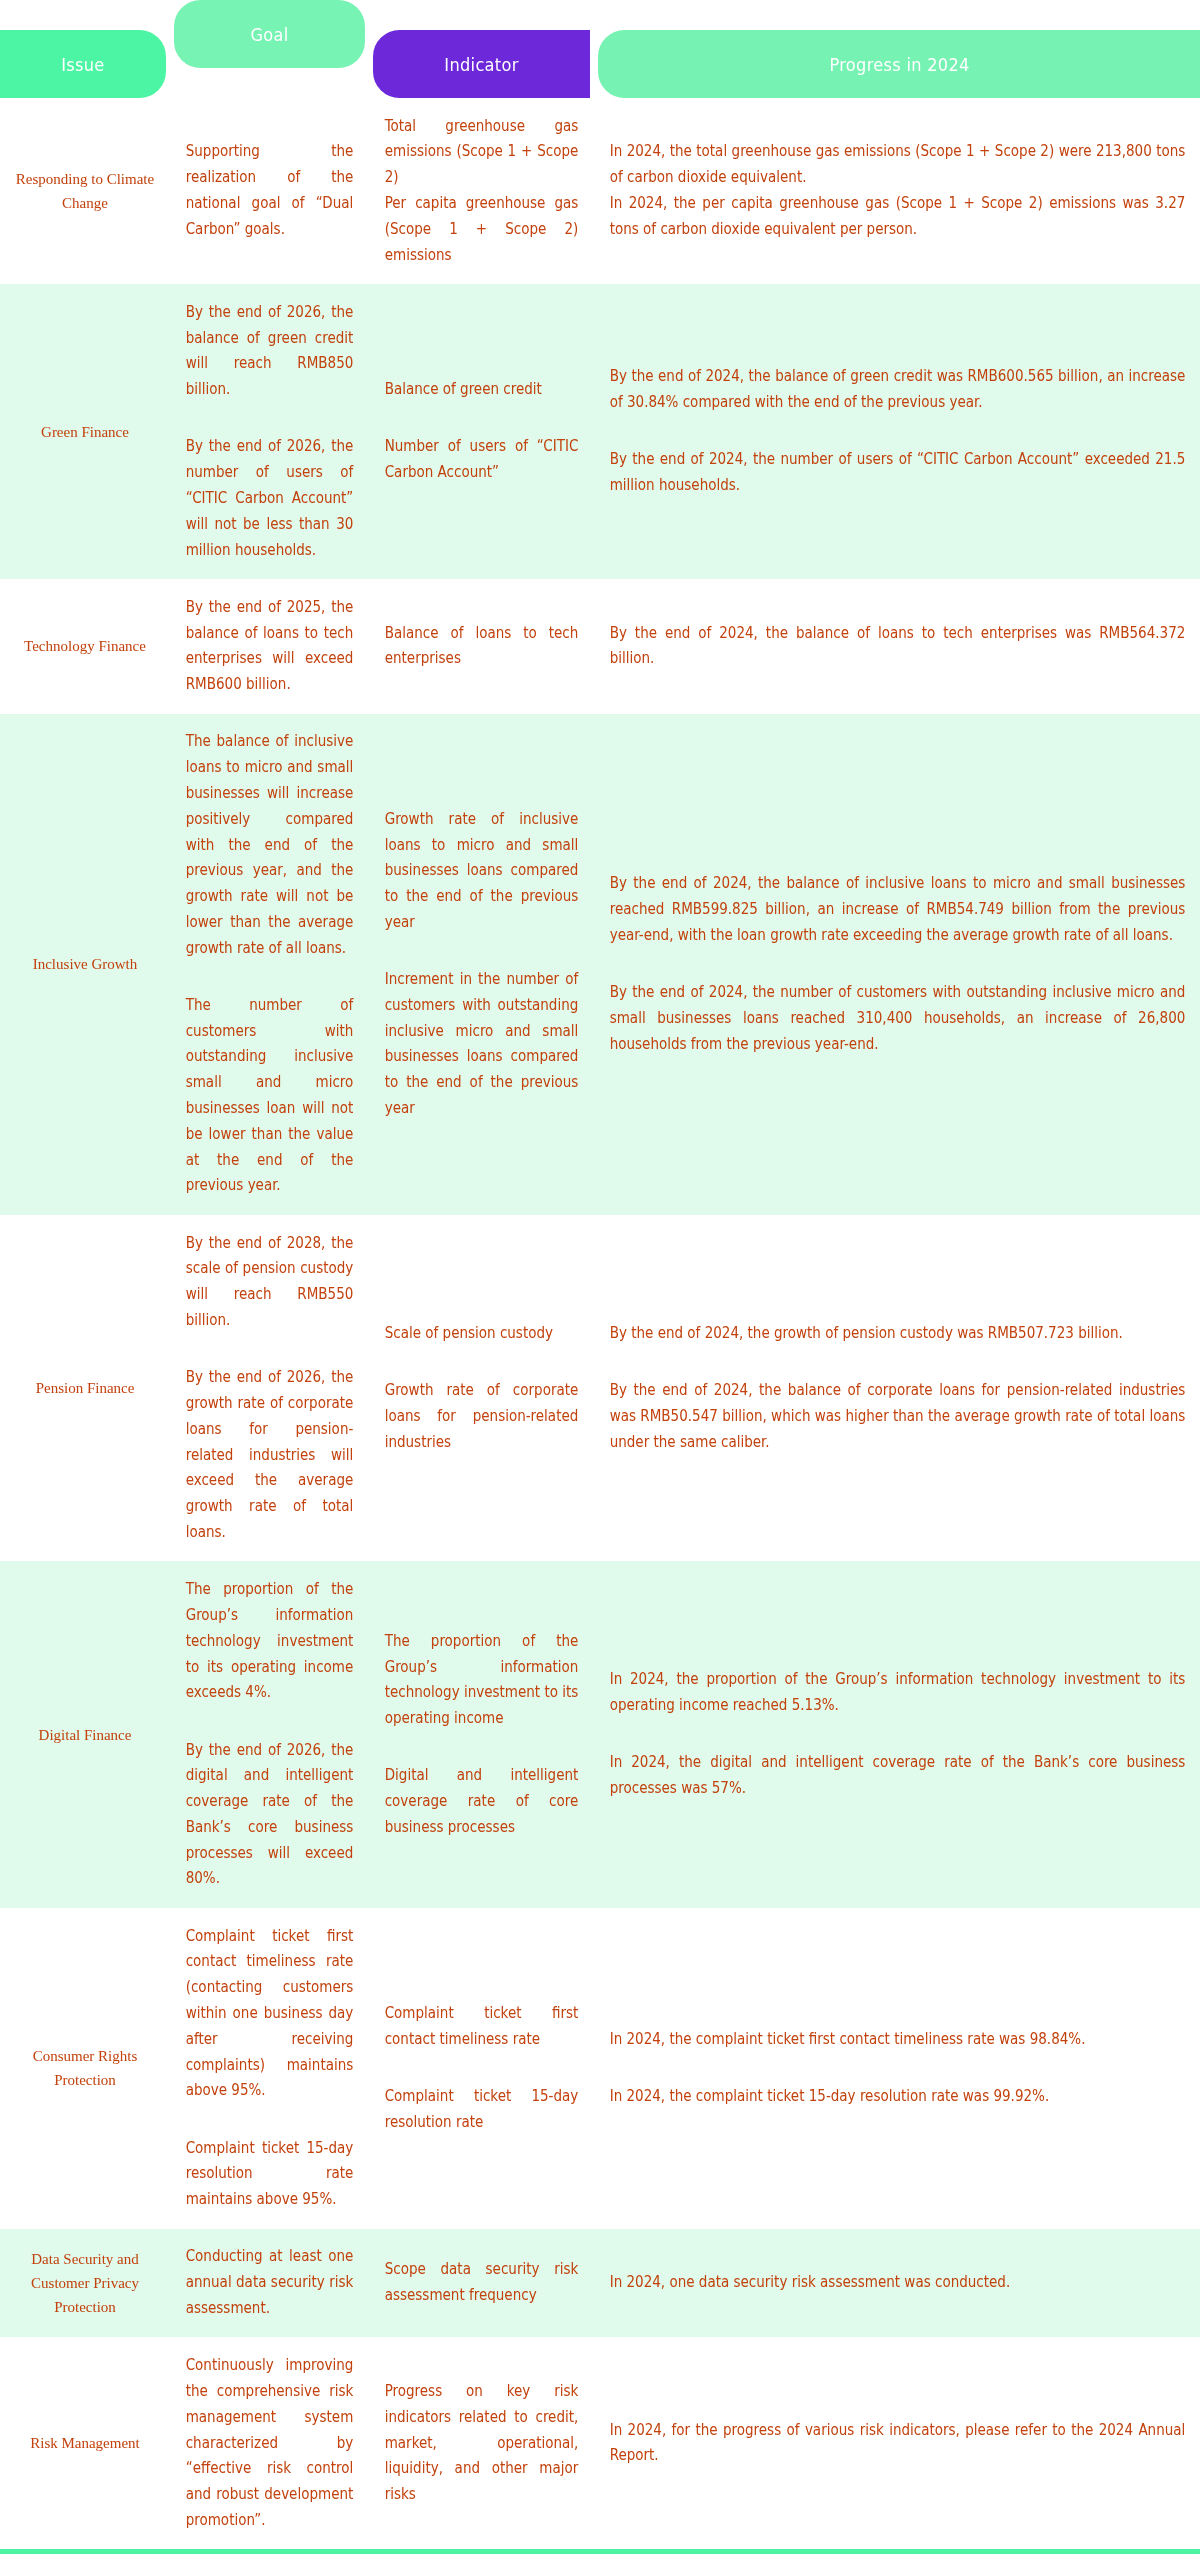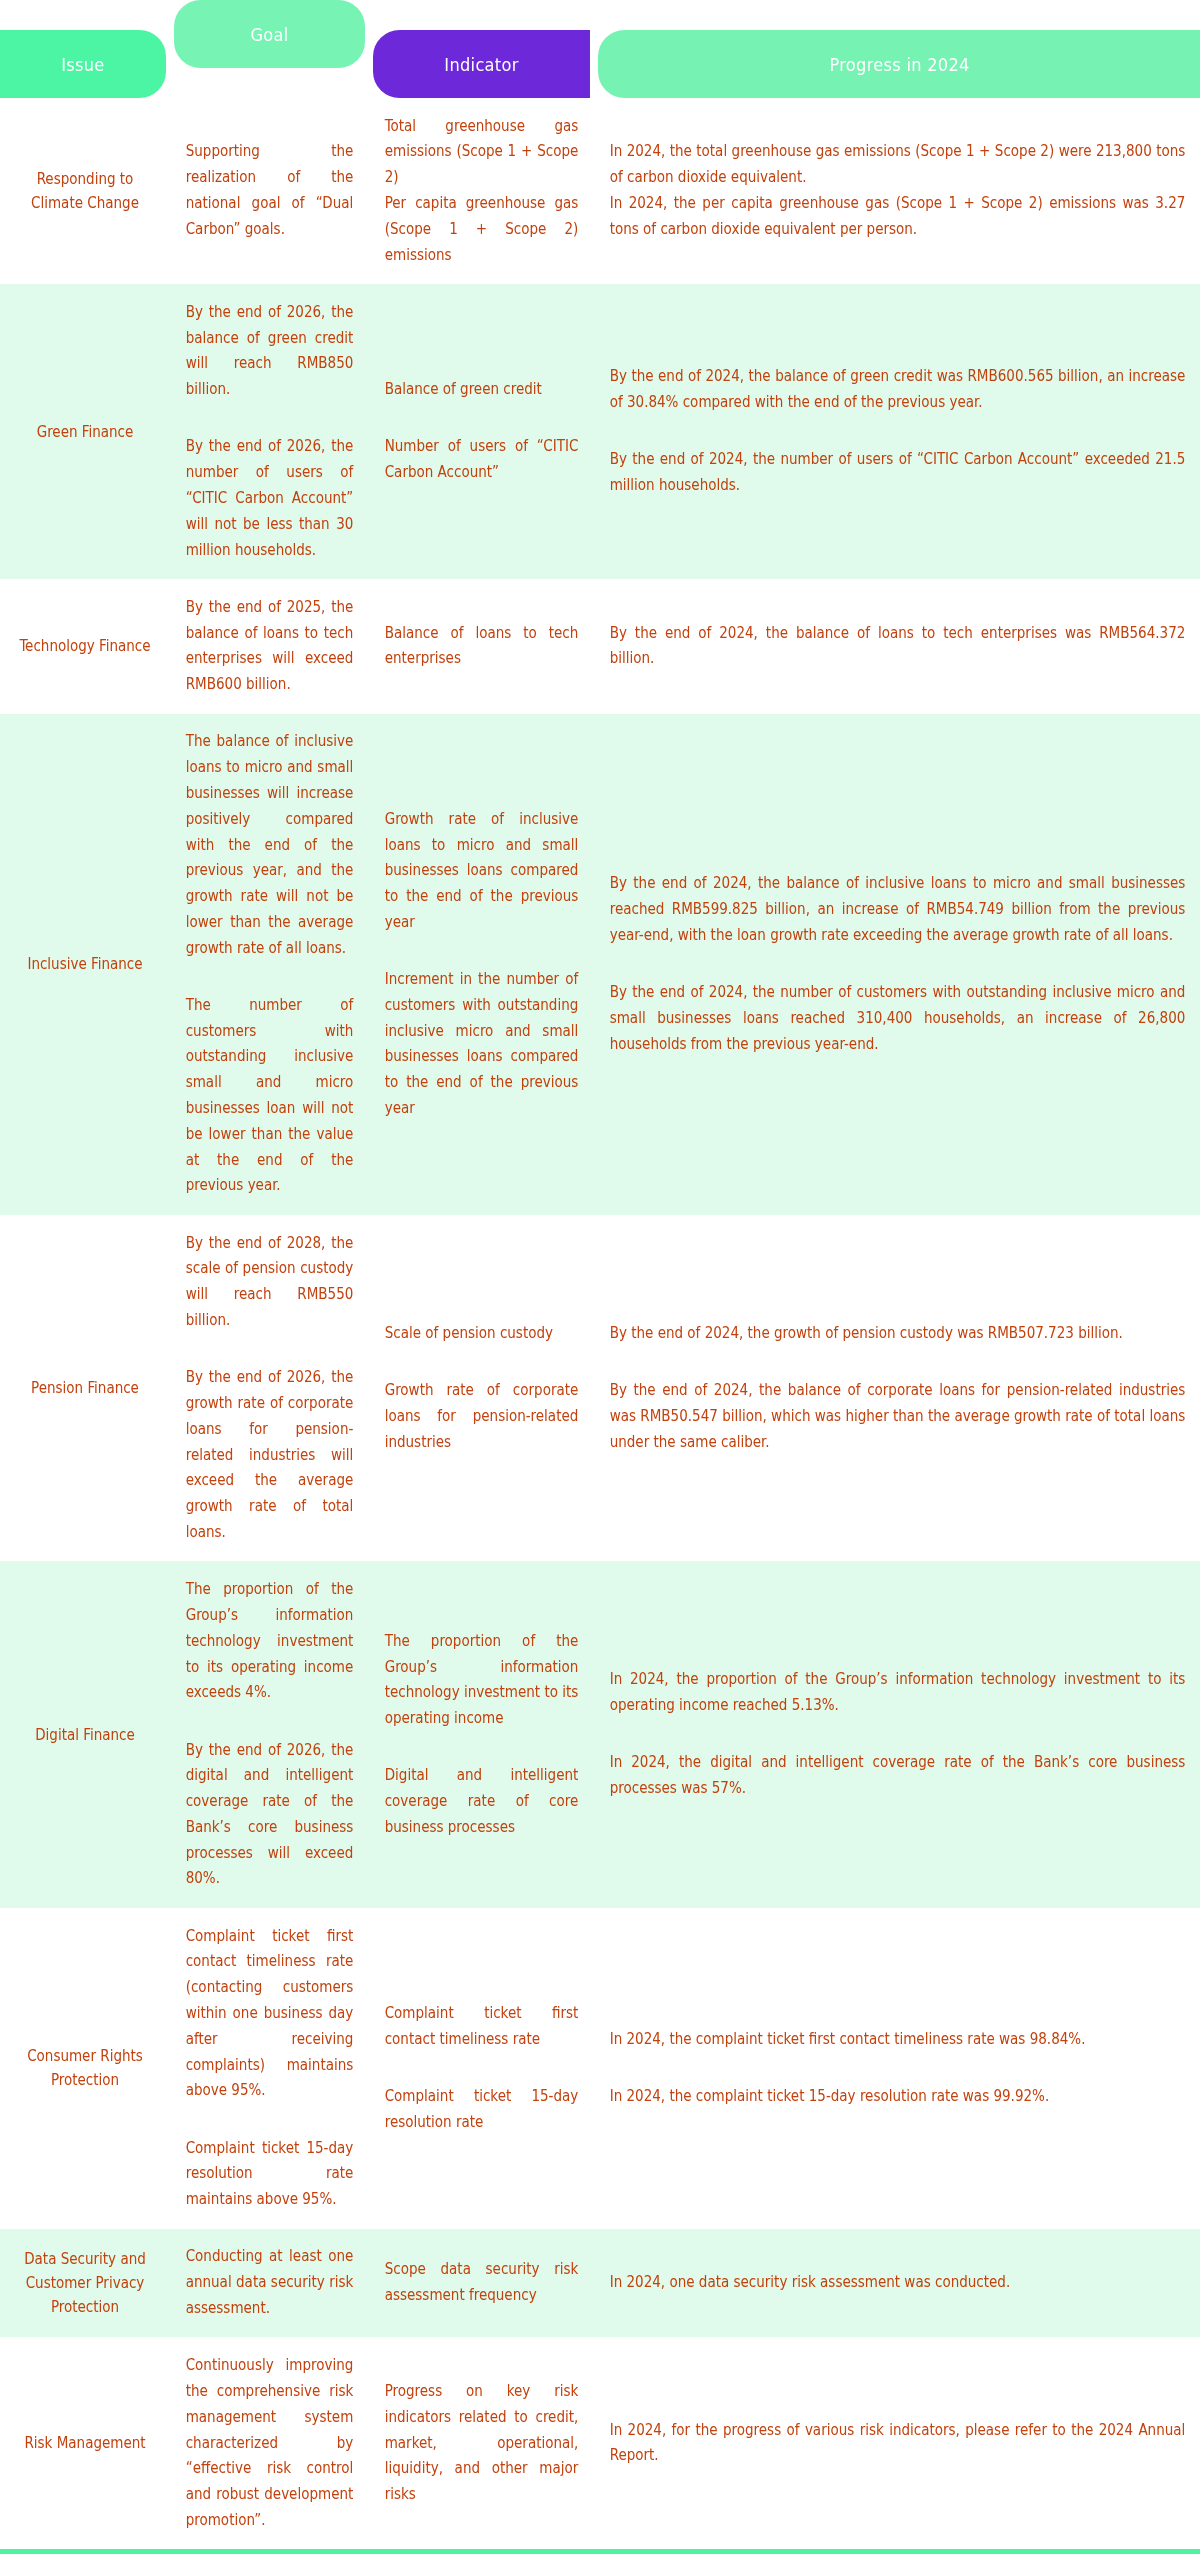--- a/index.html
+++ b/index.html
@@ -79,21 +79,21 @@
     height: 100%;
   }
   .stack > .sub { padding: 0; }
   .sub.center { display: flex; align-items: center; }
 
   tfoot td {
     height: 4.8px;
     padding: 0;
     background: #4DF5A2;
   }
-  .issue-label { font-size: 15px; line-height: 1.6; }
+  .issue-label { font-size: 15px; line-height: 1.6; font-family: Liberation Serif, serif; }
 </style>
 </head>
 <body>
 
 <table id="esg-table">
   <colgroup>
     <col class="col-issue">
       <col class="col-goal">
       <col class="col-ind">
       <col class="col-prog">
@@ -203,21 +203,21 @@
         <td class="rule-l">
           <div class="stack">
             <div class="sub center">
               <div class="cell v-prog">By the end of 2024, the balance of loans to tech enterprises was RMB564.372 billion.</div>
             </div>
           </div>
         </td>
       </tr>
       <tr class="tint">
         <td>
-          <div class="cell v-issue issue-label">Inclusive Finance</div>
+          <div class="cell v-issue issue-label">Inclusive Growth</div>
         </td>
         <td class="rule-l">
           <div class="stack">
             <div class="sub center">
               <div class="cell v-goal">The balance of inclusive loans to micro and small businesses will increase positively compared with the end of the previous year, and the growth rate will not be lower than the average growth rate of all loans.</div>
             </div>
             <div class="sub center">
               <div class="cell v-goal">The number of customers with outstanding inclusive small and micro businesses loan will not be lower than the value at the end of the previous year.</div>
             </div>
           </div>

